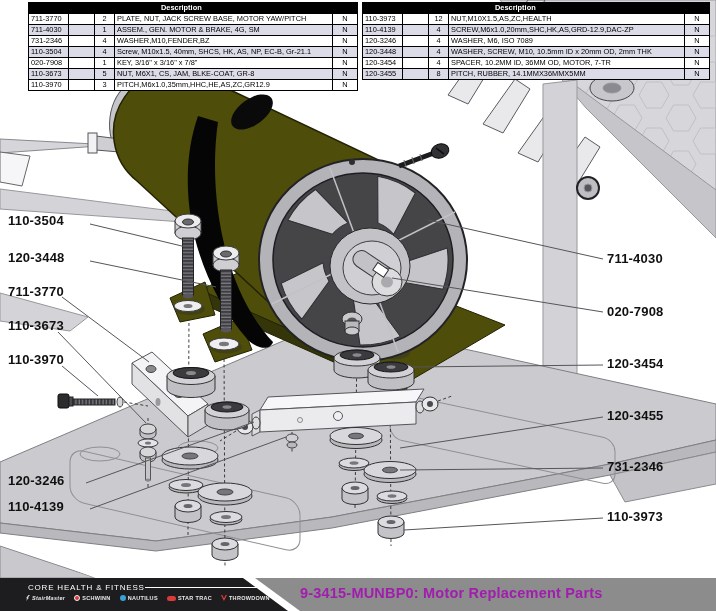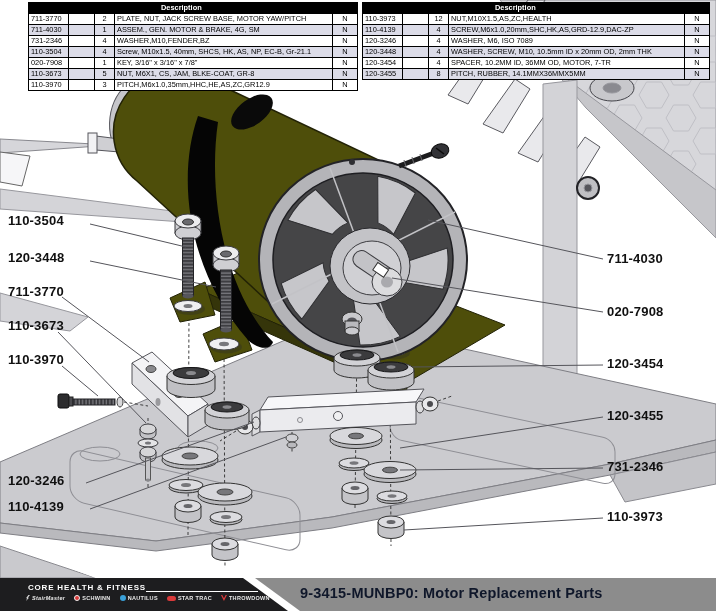--- a/index.html
+++ b/index.html
@@ -20,34 +20,34 @@
   col.c0{width:40px}col.c1{width:26px}col.c2{width:20px}col.c3{width:auto}col.c4{width:25px}
   
   #callout-layer{position:absolute;left:0;top:0;width:716px;height:611px;z-index:4;pointer-events:none;}
   .callout{position:absolute;font-weight:bold;font-size:13px;color:#101010;letter-spacing:0.2px;}
   
   #footer{position:absolute;left:0;bottom:0;width:716px;height:33px;z-index:5;background:#fff;}
   #footer .black{position:absolute;left:0;top:0;width:288px;height:33px;background:#1d1d1f;
         clip-path:polygon(0 0,243px 0,288px 100%,0 100%);}
   #footer .gray{position:absolute;left:0;top:0;width:716px;height:33px;background:#8c8c8c;
         clip-path:polygon(255px 0,100% 0,100% 100%,300px 100%);}
-  .co-line{position:absolute;left:28px;top:5px;color:#fff;font-size:8px;font-weight:bold;
-        letter-spacing:0.8px;display:flex;align-items:flex-end;width:230px;}
+  .co-line{position:absolute;left:28px;top:5px;color:#fff;font-size:8px;font-weight:normal;
+        letter-spacing:0.8px;display:flex;align-items:center;width:230px;}
   .co-line .rule{flex:1;border-top:1px solid #fff;height:0;}
   #brand-list{position:absolute;left:26px;top:17px;display:flex;gap:9px;align-items:center;}
   .brand{display:flex;align-items:center;gap:2px;color:#e9e9e9;font-size:5.5px;font-weight:bold;}
   .brand em{font-style:normal;text-transform:uppercase;letter-spacing:0.3px;}
   .brand.b0 em{font-style:italic;text-transform:none;}
   .bicon{display:inline-block;}
   .bicon.i0{width:4px;height:6px;background:#d8d8d8;clip-path:polygon(60% 0,100% 0,45% 45%,75% 45%,0 100%,30% 55%,0 55%);}
   .bicon.i1{width:6px;height:6px;border-radius:50%;background:#d93a3a;border:1px solid #f0f0f0;box-sizing:border-box;}
   .bicon.i2{width:6px;height:6px;border-radius:50%;background:#3aa0d8;}
   .bicon.i3{width:9px;height:5px;border-radius:3px;background:#d93a3a;}
   .bicon.i4{width:6px;height:6px;background:#d93a3a;clip-path:polygon(0 0,50% 100%,100% 0,78% 0,50% 55%,22% 0);}
-  #footer-title{position:absolute;left:300px;top:7px;color:#0f172a;font-weight:bold;font-size:14.5px;
+  #footer-title{position:absolute;left:300px;top:7px;color:#a21caf;font-weight:bold;font-size:14.5px;
         letter-spacing:0.2px;}
 </style>
 </head>
 <body>
 
 <div id="page">
 
   <svg id="scene" width="716" height="611" viewBox="0 0 716 611">
     <defs>
       <pattern id="thr" width="4" height="3.4" patternUnits="userSpaceOnUse">

